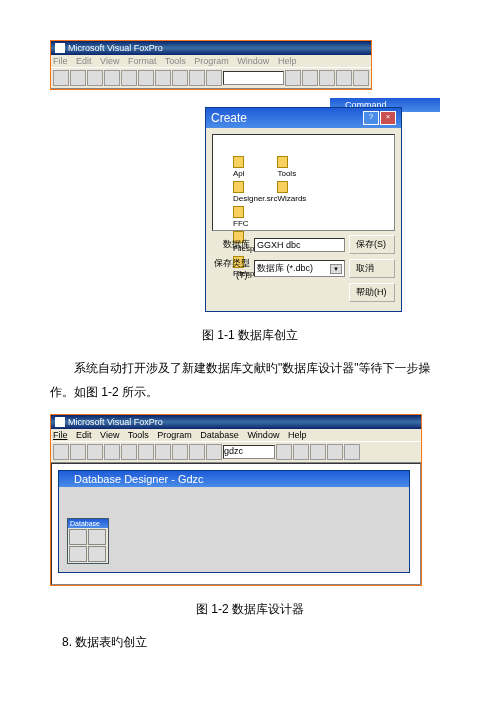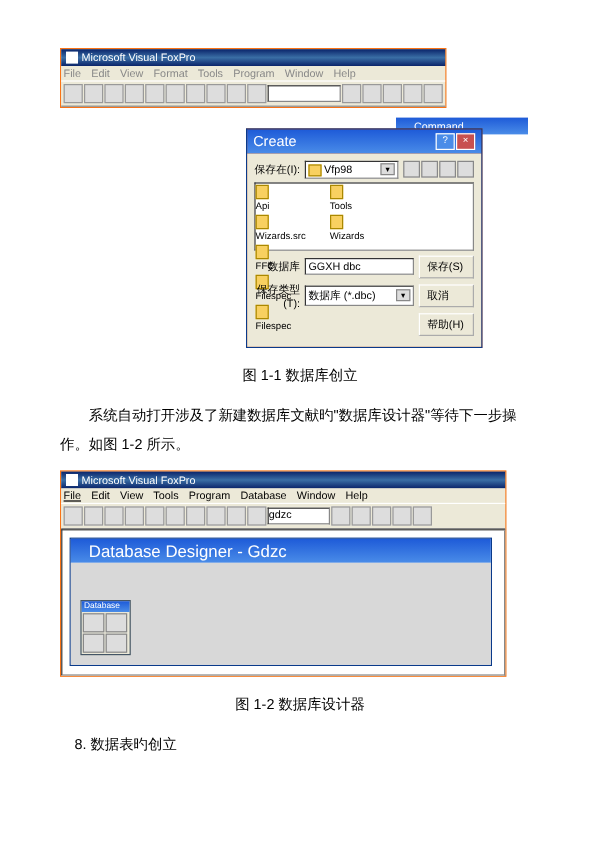--- a/index.html
+++ b/index.html
@@ -18,32 +18,32 @@
 .dlg{width:195px;margin-left:155px;margin-top:-5px;border:1px solid #0a3a8a;background:#c2410c;position:relative;z-index:2}
 .dlg-title{background:linear-gradient(to bottom,#1e5bd8,#4a8ce8);color:#fff;padding:3px 5px;display:flex;justify-content:space-between;align-items:center}
 .dlg-title .btns{display:flex;gap:1px}
 .dlg-title .wbtn{width:14px;height:12px;background:#c85050;border:1px solid #fff;font-size:8px;text-align:center;line-height:10px}
 .dlg-title .wbtn.q{background:#4a8ce8}
 .dlg-body{padding:6px;background:#ece9d8}
 .row{display:flex;align-items:center;gap:4px;margin-bottom:3px;font-size:9px}
 .lbl{width:38px;text-align:right}
 .combo{background:#fff;border:1px inset #888;padding:1px 2px;flex:1;display:flex;justify-content:space-between;align-items:center}
 .combo .arr{width:10px;background:#ddd;border:1px solid #888;text-align:center;font-size:7px}
-.filelist{background:#fff;border:1px inset #888;height:55px;padding:0;font-size:8px;display:flex;gap:20px}
+.filelist{background:#fff;border:1px inset #888;height:55px;padding:20px;font-size:8px;display:flex;}
 .filelist .col span{display:block;padding:1px 0}
 .fico{display:inline-block;width:9px;height:8px;background:#f8d060;border:1px solid #a80;margin-right:2px;vertical-align:middle}
 .btn{background:#ece9d8;border:1px outset #fff;padding:2px 6px;font-size:9px;min-width:32px;}
 .nav-icons{display:flex;gap:1px}
 .nav-icons span{width:12px;height:12px;background:#ddd;border:1px solid #888;display:inline-block}
 .caption{text-align:center;margin:12px 0;font-size:12px}
 .bodytext{font-size:12px;line-height:2;margin:8px 0;text-indent:2em}
 .fig2{margin-top:10px}
 .client{background:#fff;border:1px inset #888;height:120px;position:relative}
 .inner-win{position:absolute;left:6px;top:6px;width:350px;border:1px solid #0a3a8a}
-.inner-title{background:linear-gradient(to bottom,#1e5bd8,#4a8ce8);color:#fff;padding:2px 4px;font-size:14px;display:flex;align-items:center}
+.inner-title{background:linear-gradient(to bottom,#1e5bd8,#4a8ce8);color:#fff;padding:2px 4px;font-size:11px;display:flex;align-items:center}
 .inner-body{background:#d8d8d8;height:85px;position:relative}
 .floatpal{position:absolute;left:8px;bottom:8px;width:40px;background:#ece9d8;border:1px solid #456}
 .floatpal .pt{background:linear-gradient(to bottom,#1e5bd8,#4a8ce8);color:#fff;font-size:7px;padding:1px 2px}
 .floatpal .pb{display:flex;flex-wrap:wrap;padding:1px;gap:1px}
 .floatpal .pb span{width:16px;height:14px;background:#ddd;border:1px solid #888;display:inline-block}
 </style>
 </head>
 <body>
 
 <div class="page">
@@ -93,42 +93,29 @@
 
  <div class="dlg">
   <div class="dlg-title">
    <span>Create</span>
    <span class="btns">
     <span class="wbtn q">?</span>
     <span class="wbtn">×</span>
    </span>
   </div>
   <div class="dlg-body">
-   <div class="row">
-    <span class="lbl">保存在(I):</span>
-    <span class="combo">
-     <span><span class="fico"></span><span>Vfp98</span></span>
-     <span class="arr">▾</span>
-    </span>
-    <span class="nav-icons">
-     <span></span>
-     <span></span>
-     <span></span>
-     <span></span>
-    </span>
-   </div>
    <div class="filelist">
     <div class="col">
      <span>
                 <span class="fico"></span>
                 <span>Api</span>
               </span>
      <span>
                 <span class="fico"></span>
-                <span>Wizards.src</span>
+                <span>Designer.src</span>
               </span>
      <span>
                 <span class="fico"></span>
                 <span>FFC</span>
               </span>
      <span>
                 <span class="fico"></span>
                 <span>Filespec</span>
               </span>
      <span>

